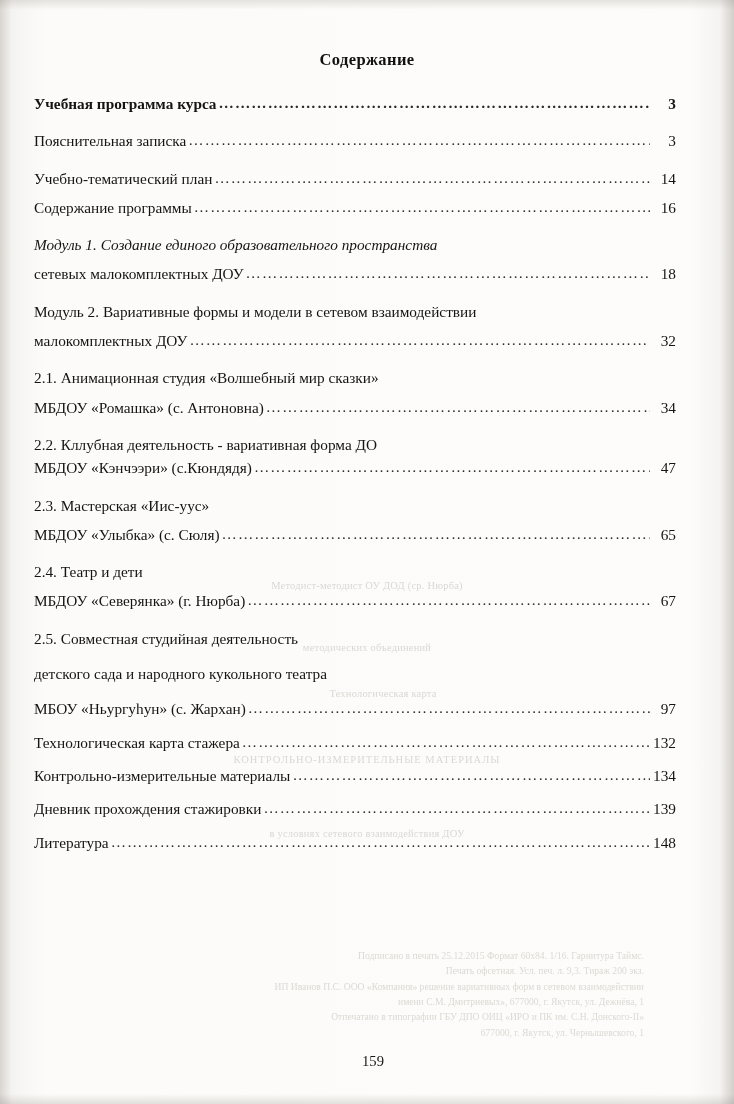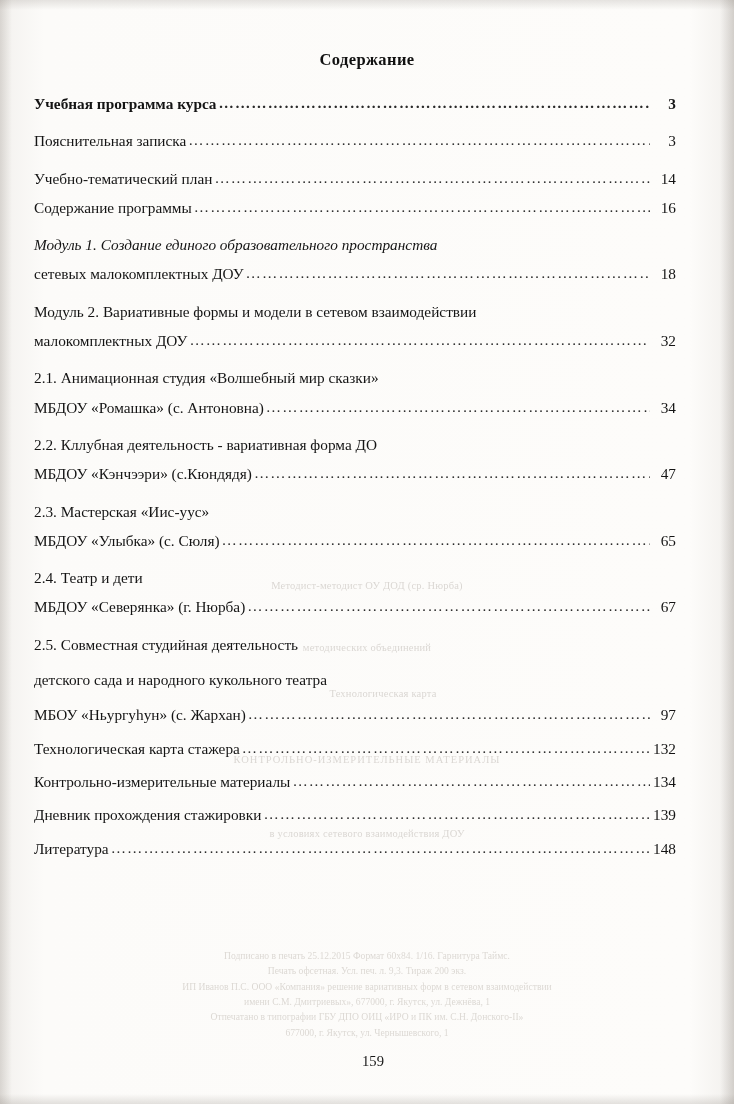--- a/index.html
+++ b/index.html
@@ -215,21 +215,21 @@
           <span class="page-num">34</span>
         </div>
       </li>
       <li class="toc-entry no-leader" style="margin-top: 22px;">
         <div class="row">
           <span class="row-label">2.2. Кллубная деятельность  - вариативная форма ДО</span>
           <span class="leaders">……………………………………………………………………………………………………………………………………………………………………………………………………………………………………………</span>
           <span class="page-num"></span>
         </div>
       </li>
-      <li class="toc-entry" style="margin-top: 14px;">
+      <li class="toc-entry" style="margin-top: 8px;">
         <div class="row">
           <span class="row-label">МБДОУ «Кэнчээри» (с.Кюндядя)</span>
           <span class="leaders">……………………………………………………………………………………………………………………………………………………………………………………………………………………………………………</span>
           <span class="page-num">47</span>
         </div>
       </li>
       <li class="toc-entry no-leader" style="margin-top: 22px;">
         <div class="row">
           <span class="row-label">2.3. Мастерская «Иис-уус»</span>
           <span class="leaders">……………………………………………………………………………………………………………………………………………………………………………………………………………………………………………</span>
@@ -301,21 +301,21 @@
       </li>
       <li class="toc-entry" style="margin-top: 18px;">
         <div class="row">
           <span class="row-label">Литература</span>
           <span class="leaders">……………………………………………………………………………………………………………………………………………………………………………………………………………………………………………</span>
           <span class="page-num">148</span>
         </div>
       </li>
     </ul>
 
-  <div class="ghost-block" id="colophon-ghost" style="top: 948px;">
+  <div class="ghost-block" id="colophon-ghost" style="top: 948px; text-align: right;">
       <div>Подписано в печать 25.12.2015 Формат 60х84. 1/16. Гарнитура Таймс.</div>
       <div>Печать офсетная. Усл. печ. л. 9,3. Тираж 200 экз.</div>
       <div>ИП Иванов П.С. ООО «Компания» решение вариативных форм в сетевом взаимодействии</div>
       <div>имени С.М. Дмитриевых», 677000, г. Якутск, ул. Дежнёва, 1</div>
       <div>Отпечатано в типографии ГБУ ДПО ОИЦ «ИРО и ПК им. С.Н. Донского-II»</div>
       <div>677000, г. Якутск, ул. Чернышевского, 1</div>
     </div>
 
   <div class="folio">159</div>
 

